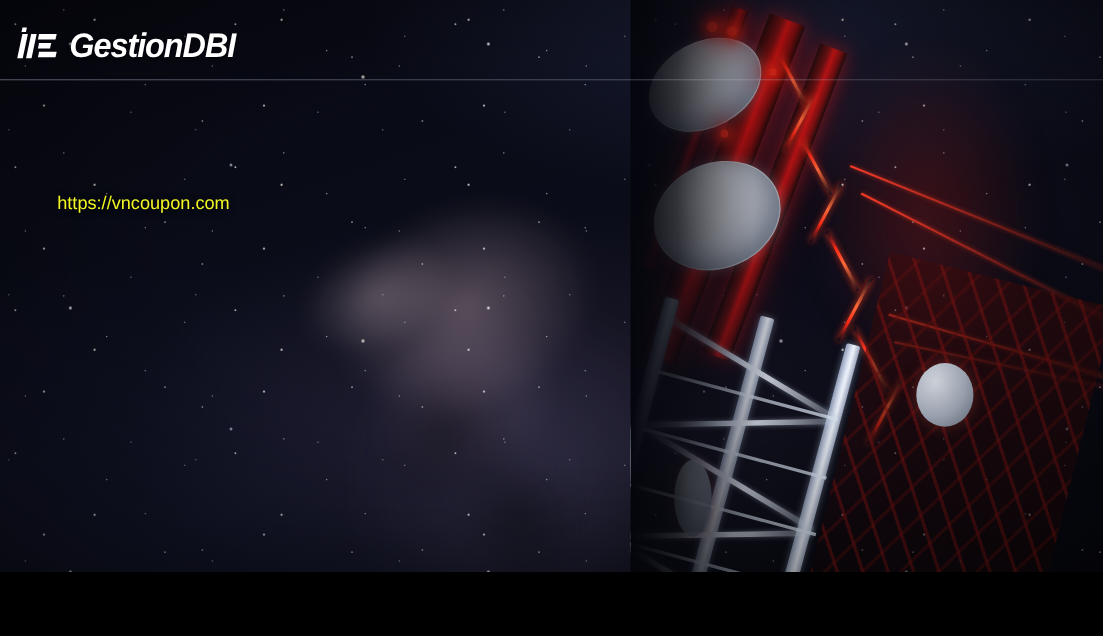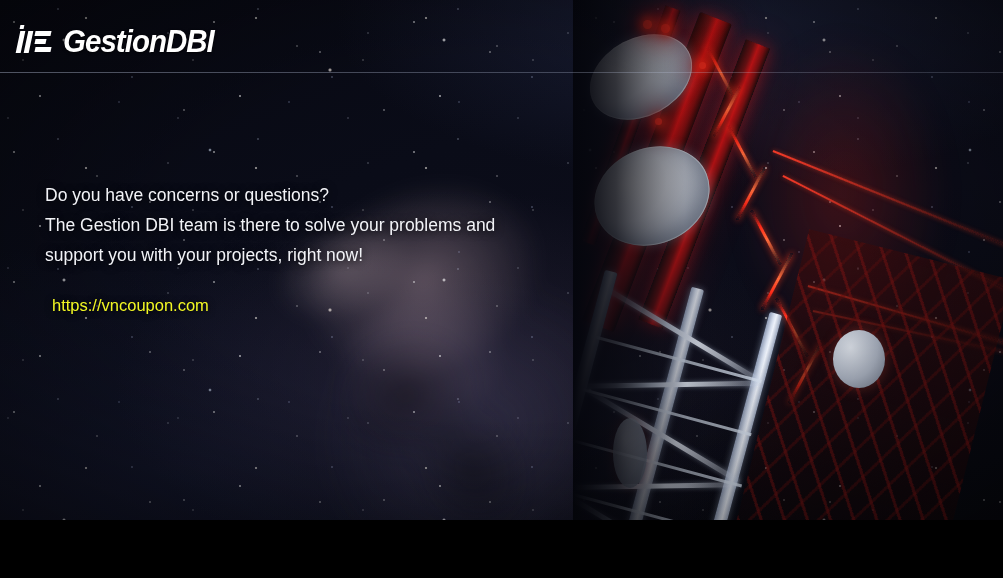--- a/index.html
+++ b/index.html
@@ -415,25 +415,20 @@
         <div class="lm-r lm-r2"></div>
         <div class="lm-r lm-r3"></div>
       </div>
       <div class="logo-text">GestionDBI</div>
     </div>
     <div class="divider"></div>
   </div>
 
   <div class="content">
 
-    <div class="subcopy">
-      <span>Do you have concerns or questions?</span>
-      <span>The Gestion DBI team is there to solve your problems and</span>
-      <span>support you with your projects, right now!</span>
-    </div>
 
     <a class="link">https://vncoupon.com</a>
   </div>
 
   <div class="rec-icon"></div>
   <div class="orb"></div>
 
 </div>
 
 </body></html>

